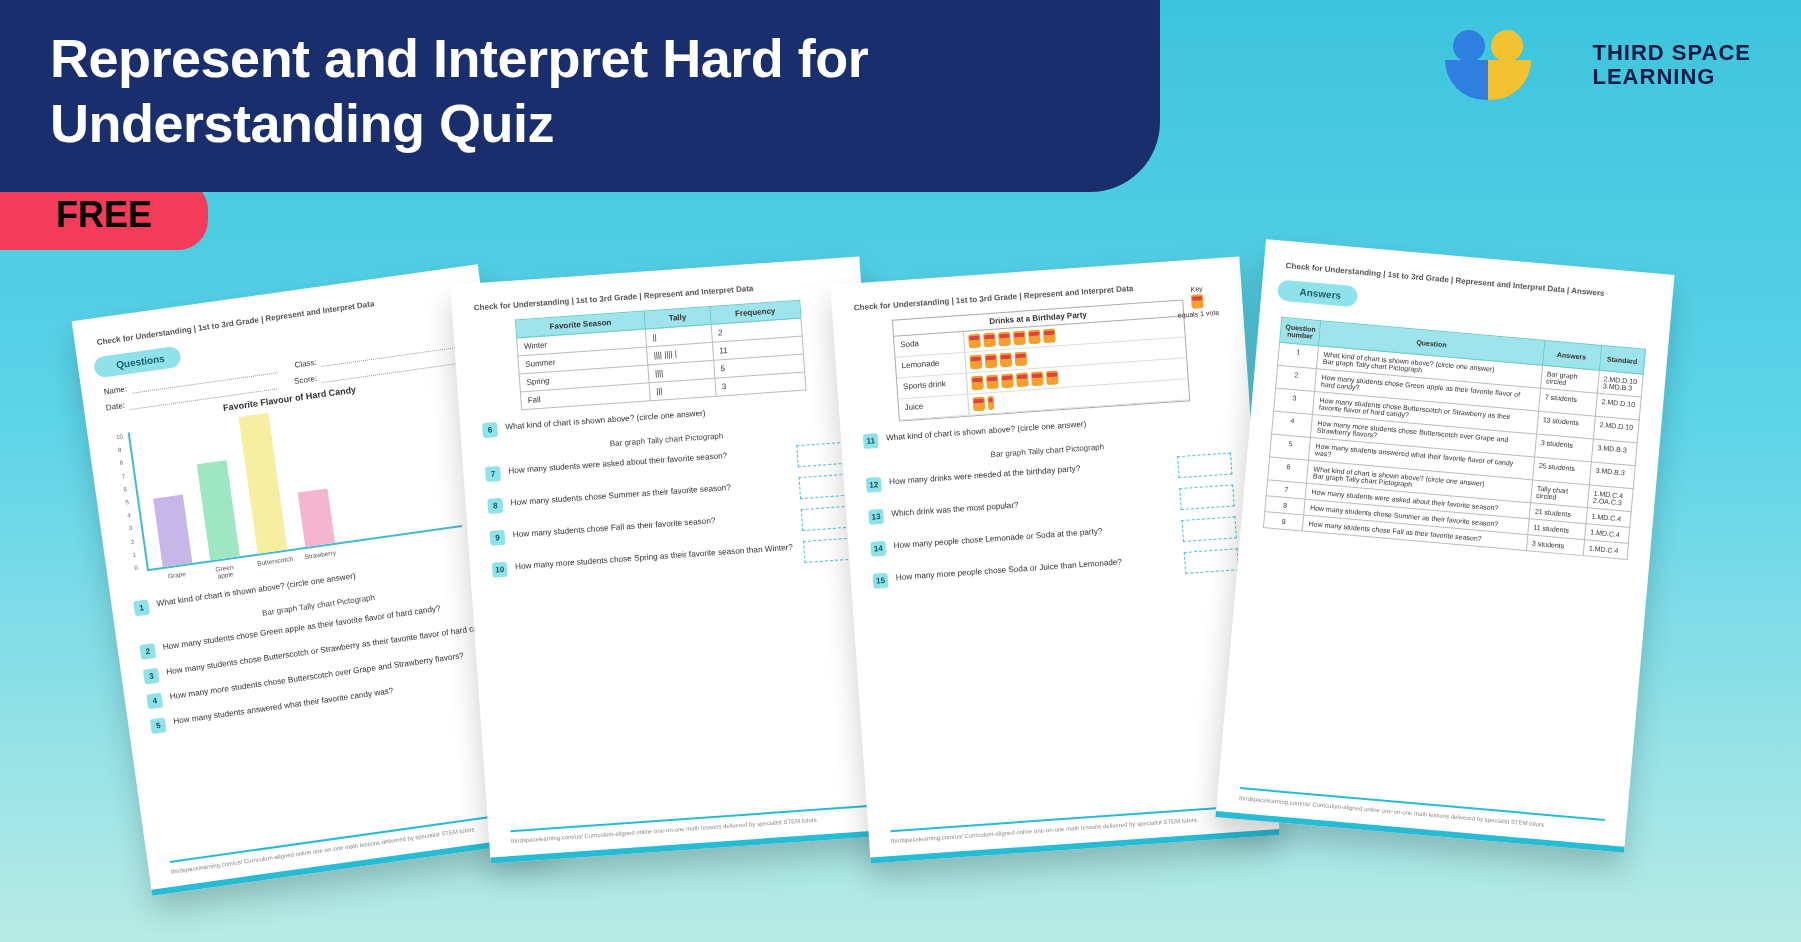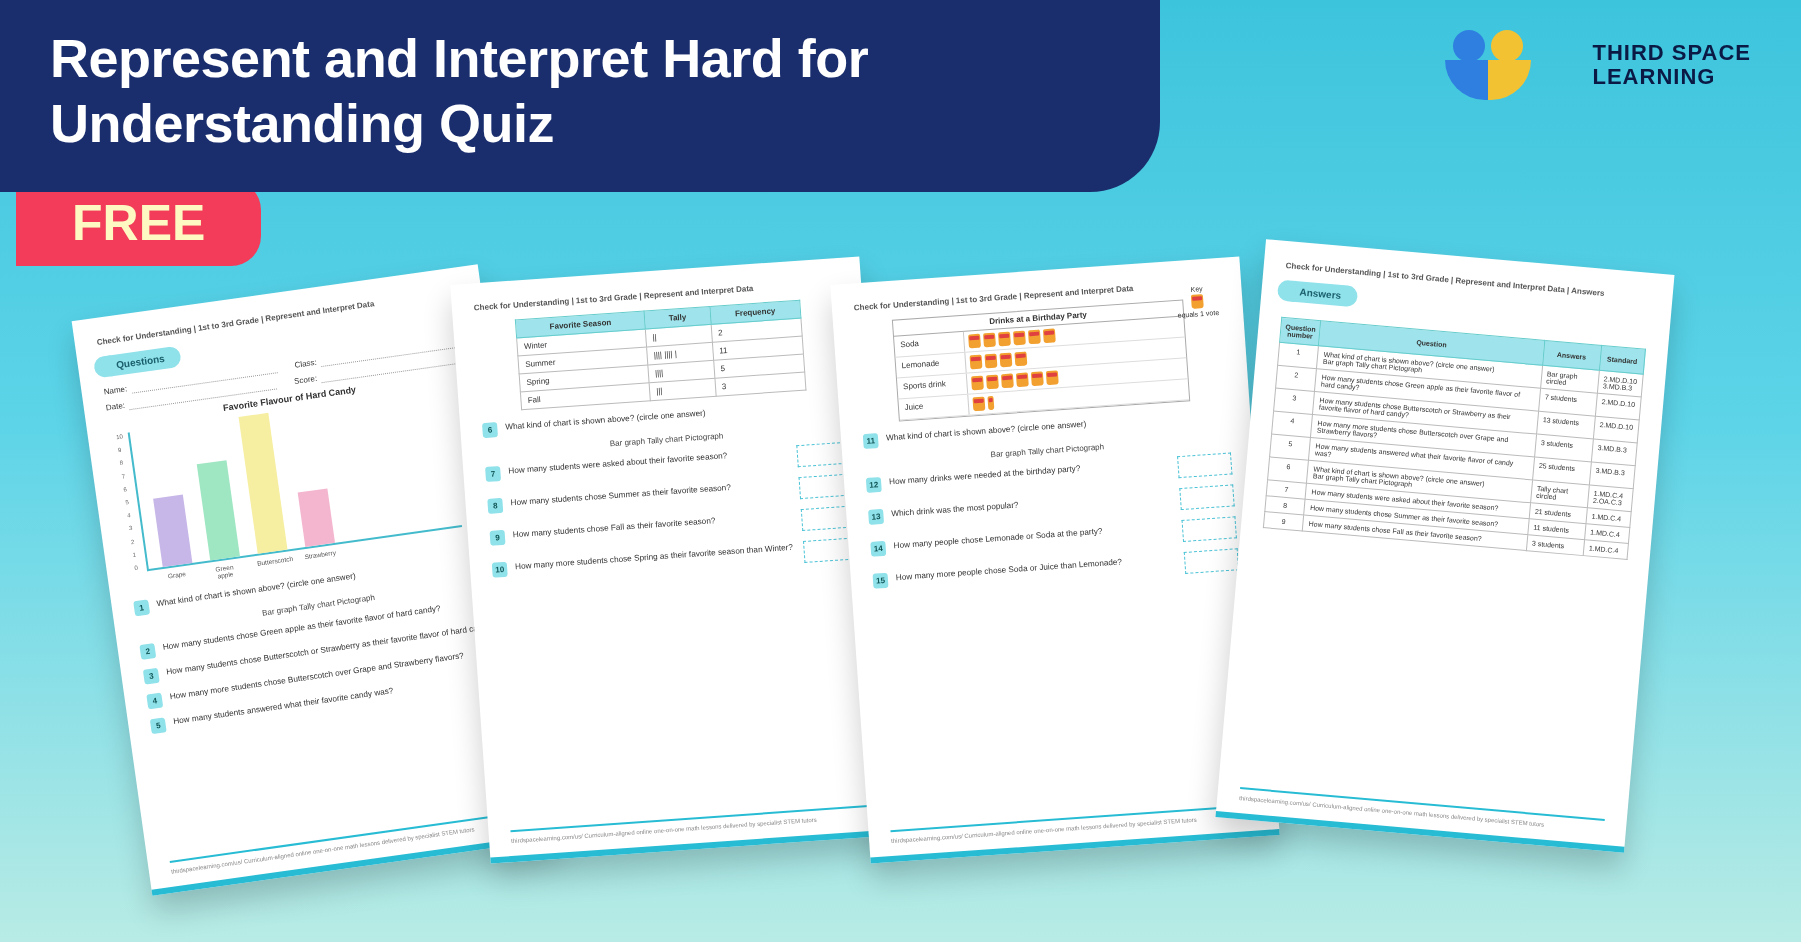--- a/index.html
+++ b/index.html
@@ -11,23 +11,23 @@
 }
 
 
 .header {
   background: #1a2e6e; color: #fff; padding: 26px 50px 36px 50px;
   border-bottom-right-radius: 70px;
   width: 1160px; position: relative; z-index: 10;
 }
 .header h1 { font-size: 54px; font-weight: 700; line-height: 1.2; letter-spacing: -0.5px; }
 .free-badge {
-  position: absolute; top: 180px; left: 16px;
-  background: #f23c5a; color: #fef9c3;
-  font-size: 50px; font-weight: 700;
+  position: absolute; top: 180px; left: 0;
+  background: #f23c5a; color: #000000;
+  font-size: 36px; font-weight: 700;
   padding: 14px 56px; border-top-right-radius: 30px; border-bottom-right-radius: 30px;
   z-index: 9;
 }
 .logo-zone {
   position: absolute; top: 30px; right: 50px;
   display: flex; align-items: center; gap: 18px; z-index: 11;
 }
 .logo-mark { width: 86px; height: 70px; position: relative; }
 .logo-mark .c1 { position: absolute; width: 32px; height: 32px; background: #2f7fe0; border-radius: 50%; left: 8px; top: 0; }
 .logo-mark .c2 { position: absolute; width: 32px; height: 32px; background: #f2c233; border-radius: 50%; right: 8px; top: 0; }

